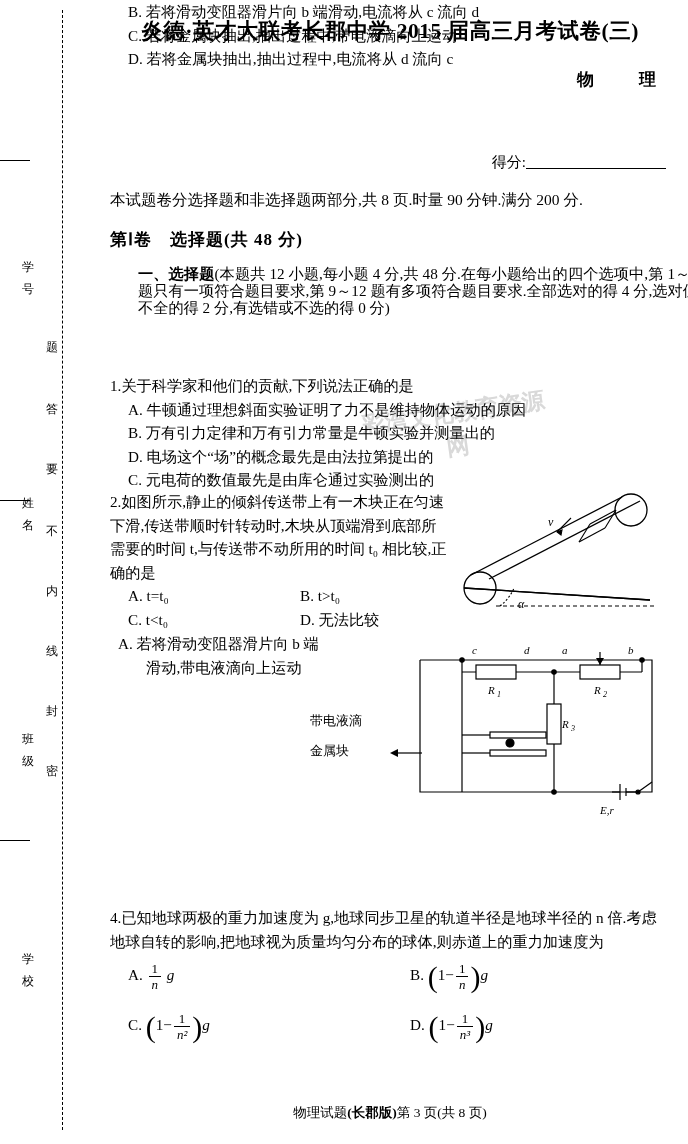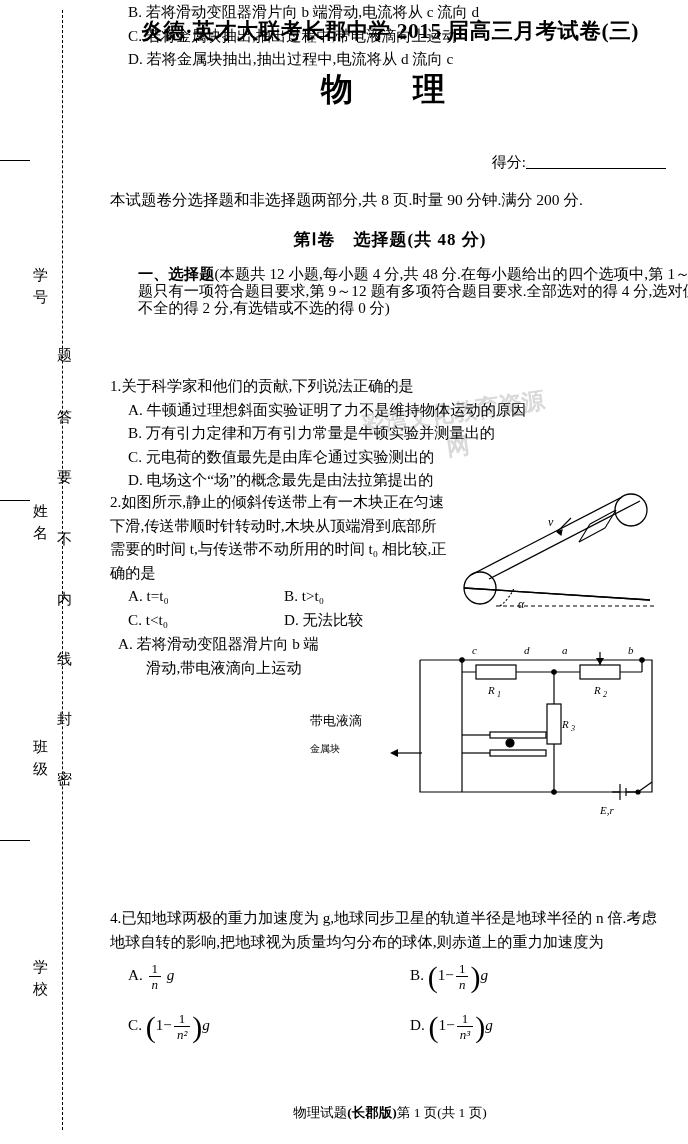--- a/index.html
+++ b/index.html
@@ -17,26 +17,25 @@
   .sidebar{
     position:absolute;left:0;top:0;width:110px;height:1144px;
   }
   .side-rule{
     position:absolute;left:62px;top:10px;width:0;height:1120px;
     border-left:1px dashed #000;
   }
   .side-col{
     position:absolute;
     width:26px;
-    text-align:right;
-    font-size:15px;
+    text-align:left;
+    font-size:12px;
     line-height:22px;
     letter-spacing:0;
     font-family:"Liberation Serif", serif;
-    margin-top:8px;
   }
   .side-col span{display:block;}
   .col-a{left:22px;top:268px;}
 
   .tick{position:absolute;left:0;width:30px;border-top:1px solid #000;}
   .tick.t1{top:160px;}
   .tick.t2{top:500px;}
   .tick.t3{top:840px;}
 
   
@@ -45,55 +44,55 @@
   .doc-title{
     position:absolute;left:-12px;top:16px;width:584px;
     text-align:center;
     font-size:21.5px;font-weight:bold;
     font-family:"Liberation Serif", serif;
     letter-spacing:0.5px;
     white-space:nowrap;
   }
   .subject{
     position:absolute;left:0;top:68px;width:560px;
-    text-align:center;font-size:32px;font-weight:bold;
+    text-align:right;font-size:17px;font-weight:bold;
     letter-spacing:14px;
     font-family:Liberation Mono, monospace;
   }
   .score-line{
     position:absolute;right:22px;top:152px;
     font-size:15px;
   }
   .score-line .blank{
     display:inline-block;width:140px;border-bottom:1px solid #000;height:16px;
     vertical-align:-2px;
   }
   .intro{
     position:absolute;left:0;top:190px;width:560px;
     font-size:15.5px;text-align:justify;
   }
   .part-title{
-    position:absolute;left:0;top:228px;width:560px;text-align:center;
+    position:absolute;left:0;top:228px;width:560px;text-align:left;
     font-size:17px;font-weight:bold;letter-spacing:1px;
   }
   .sec-head{
     position:absolute;left:0;top:265px;width:560px;
     font-size:15.2px;line-height:17px;text-align:justify;margin-left:28px;
   }
   .sec-head b{font-weight:bold;}
 
   .q{position:absolute;font-size:15.2px;line-height:23.5px;}
 
   
   .q1{left:0;top:374px;width:560px;}
   .q1 .opts div{margin-left:18px;}
 
   
   .q2{left:0;top:490px;width:340px;}
-  .q2 .optrow{display:flex;}
+  .q2 .optrow{display:flex;gap:16px;}
   .q2 .optrow>div:first-child{width:140px;margin-left:18px;}
   .q2 .optrow>div:last-child{margin-left:16px;}
 
   
   .q3{left:0;top:632px;width:300px;}
   .q3 .sub{margin-left:8px;}
   .q3 .sub2{margin-left:36px;}
   .q3wide{left:0;top:826px;width:560px;font-size:15.2px;line-height:23.5px;}
   .q3wide div{margin-left:18px;}
 
@@ -198,22 +197,22 @@
       <b>一、选择题</b><span>(本题共 12 小题,每小题 4 分,共 48 分.在每小题给出的四个选项中,第 1～8 题只有一项符合题目要求,第 9～12 题有多项符合题目要求.全部选对的得 4 分,选对但不全的得 2 分,有选错或不选的得 0 分)</span>
     </div>
 
     <div class="watermark">彩湾文化教育资源网</div>
 
     <div class="q q1">
       <div>1.关于科学家和他们的贡献,下列说法正确的是</div>
       <div class="opts">
         <div>A. 牛顿通过理想斜面实验证明了力不是维持物体运动的原因</div>
         <div>B. 万有引力定律和万有引力常量是牛顿实验并测量出的</div>
+        <div>D. 电场这个“场”的概念最先是由法拉第提出的</div>
         <div>C. 元电荷的数值最先是由库仑通过实验测出的</div>
-        <div>D. 电场这个“场”的概念最先是由法拉第提出的</div>
       </div>
     </div>
 
     <div class="q q2">
       <div>2.如图所示,静止的倾斜传送带上有一木块正在匀速下滑,传送带顺时针转动时,木块从顶端滑到底部所需要的时间 t,与传送带不动所用的时间 t₀ 相比较,正确的是</div>
       <div class="optrow">
         <div>A. t=t₀</div>
         <div>B. t&gt;t₀</div>
       </div>
       <div class="optrow">
@@ -307,21 +306,21 @@
           <text x="86" y="62">R</text>
           <text x="95" y="65" font-size="8">1</text>
           <text x="192" y="62">R</text>
           <text x="201" y="65" font-size="8">2</text>
           <text x="160" y="96">R</text>
           <text x="169" y="99" font-size="8">3</text>
           <text x="198" y="182">E,r</text>
         </g>
       </svg>
       <div style="position:absolute;left:-92px;top:80px;font-size:13px;">带电液滴</div>
-      <div style="position:absolute;left:-92px;top:110px;font-size:10px;">金属块</div>
+      <div style="position:absolute;left:-92px;top:110px;font-size:13px;">金属块</div>
       <svg style="position:absolute;left:-14px;top:114px;" width="34" height="14" xmlns="http://www.w3.org/2000/svg">
         <line x1="34" y1="7" x2="8" y2="7" stroke="#000" stroke-width="1.2"></line>
         <path d="M2 7 l8 -4 l0 8 z" fill="#000"></path>
       </svg>
     </div>
 
     <div class="q q4">
       <div>4.已知地球两极的重力加速度为 g,地球同步卫星的轨道半径是地球半径的 n 倍.考虑地球自转的影响,把地球视为质量均匀分布的球体,则赤道上的重力加速度为</div>
       <div class="optgrid">
         <div class="oi">
@@ -338,21 +337,21 @@
           <span class="paren">(</span>1−<span class="frac"><span class="num">1</span><span class="den ital">n²</span></span><span class="paren">)</span><span class="ital">g</span>
         </div>
         <div class="oi oiD">
           <span>D.</span>
           <span class="paren">(</span>1−<span class="frac"><span class="num">1</span><span class="den ital">n³</span></span><span class="paren">)</span><span class="ital">g</span>
         </div>
       </div>
     </div>
 
     <div class="footer">
-      <span>物理试题</span><b>(长郡版)</b><span>第 1 页(共 1 页)</span>
+      <span>物理试题</span><b>(长郡版)</b><span>第 3 页(共 8 页)</span>
     </div>
 
   </div>
 </div>
 
 <style>
   .q4 .optgrid .oi:nth-child(1){left:18px;top:2px;}
   .q4 .optgrid .oi:nth-child(2){left:300px;top:2px;}
 </style>
 

